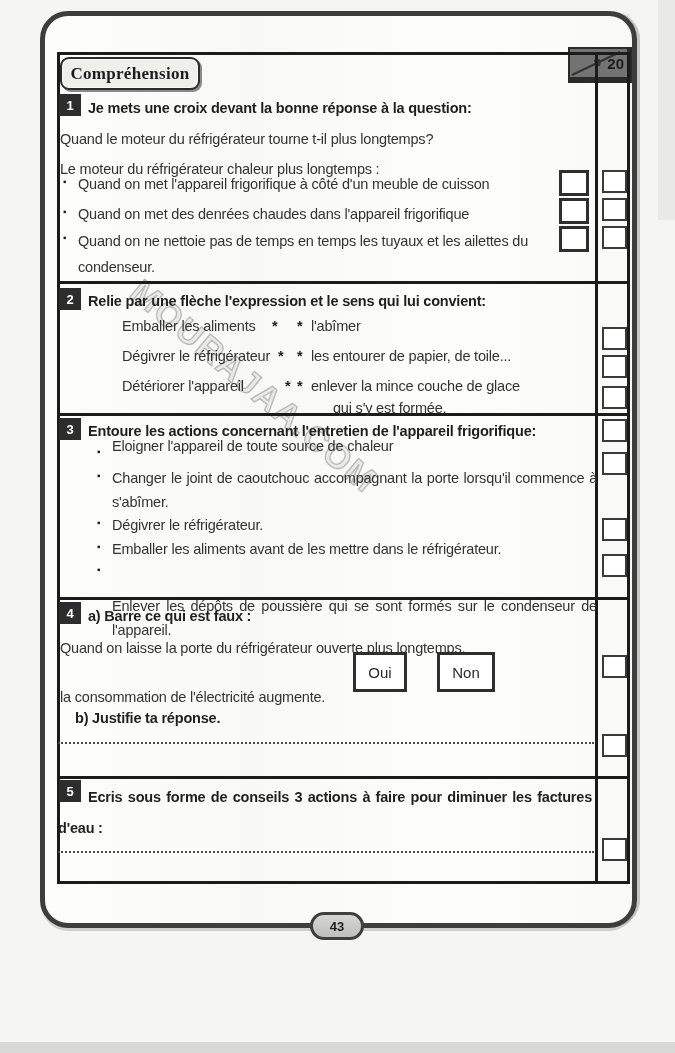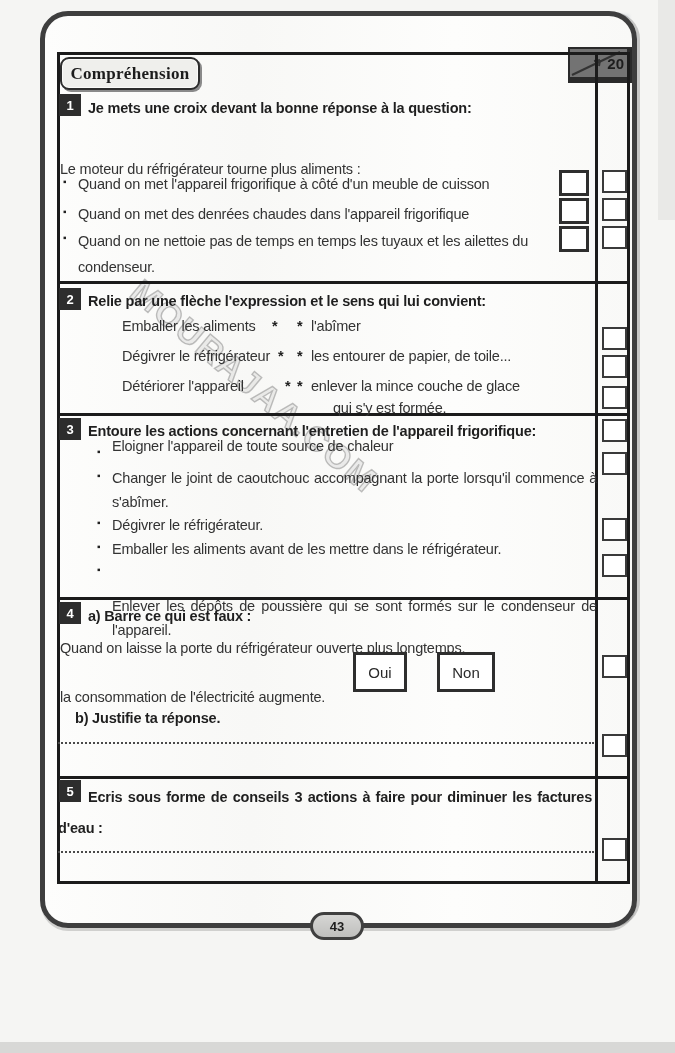--- a/index.html
+++ b/index.html
@@ -147,21 +147,22 @@
   <div class="abs vline"></div>
   <div class="abs hline" style="top:281px;"></div>
   <div class="abs hline" style="top:413px;"></div>
   <div class="abs hline" style="top:597px;"></div>
   <div class="abs hline" style="top:776px;"></div>
 
   <div class="abs qbadge" style="left:59px;top:94px;">
       <span>1</span>
     </div>
   <div class="abs t b" style="left:88px;top:96px;width:500px;">Je mets une croix devant la bonne réponse à la question:</div>
-  <div class="abs t" style="left:60px;top:157px;width:520px;">Le moteur du réfrigérateur tourne plus aliments :</div>
+  <div class="abs t" style="left:60px;top:127px;width:520px;">Quand le moteur du réfrigérateur tourne t-il plus longtemps?</div>
+  <div class="abs t" style="left:60px;top:157px;width:520px;">Le moteur du réfrigérateur chaleur plus longtemps :</div>
 
   <div class="abs bullet" style="left:63px;top:176px;">▪</div>
   <div class="abs t" style="left:78px;top:172px;width:470px;">Quand on met l'appareil frigorifique à côté d'un meuble de cuisson</div>
   <div class="abs bullet" style="left:63px;top:206px;">▪</div>
   <div class="abs t" style="left:78px;top:202px;width:470px;">Quand on met des denrées chaudes dans l'appareil frigorifique</div>
   <div class="abs bullet" style="left:63px;top:232px;">▪</div>
   <div class="abs t" style="left:78px;top:228px;width:478px;line-height:26px;">Quand on ne nettoie pas de temps en temps les tuyaux et les ailettes du condenseur.</div>
 
   <div class="abs chk" style="left:559px;top:170px;"></div>
   <div class="abs chk" style="left:559px;top:198px;"></div>

